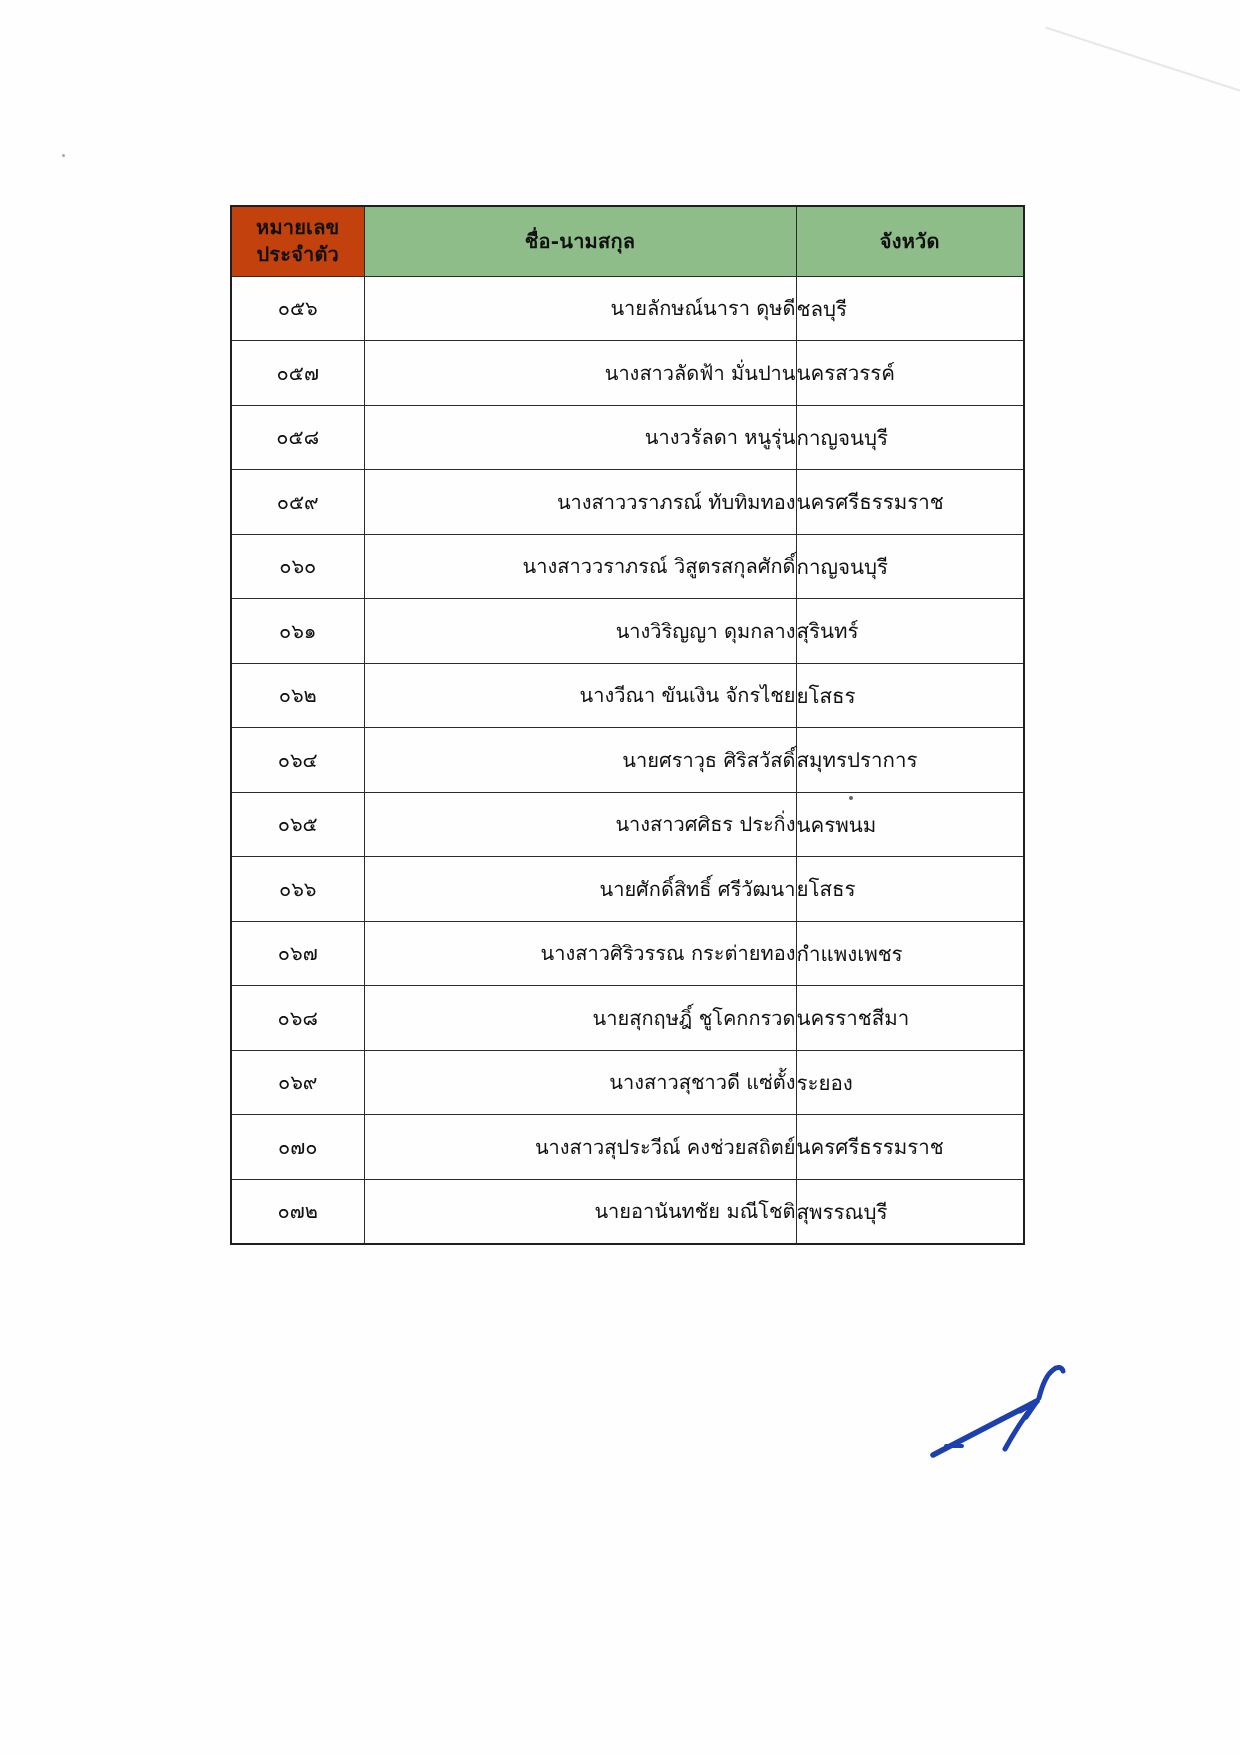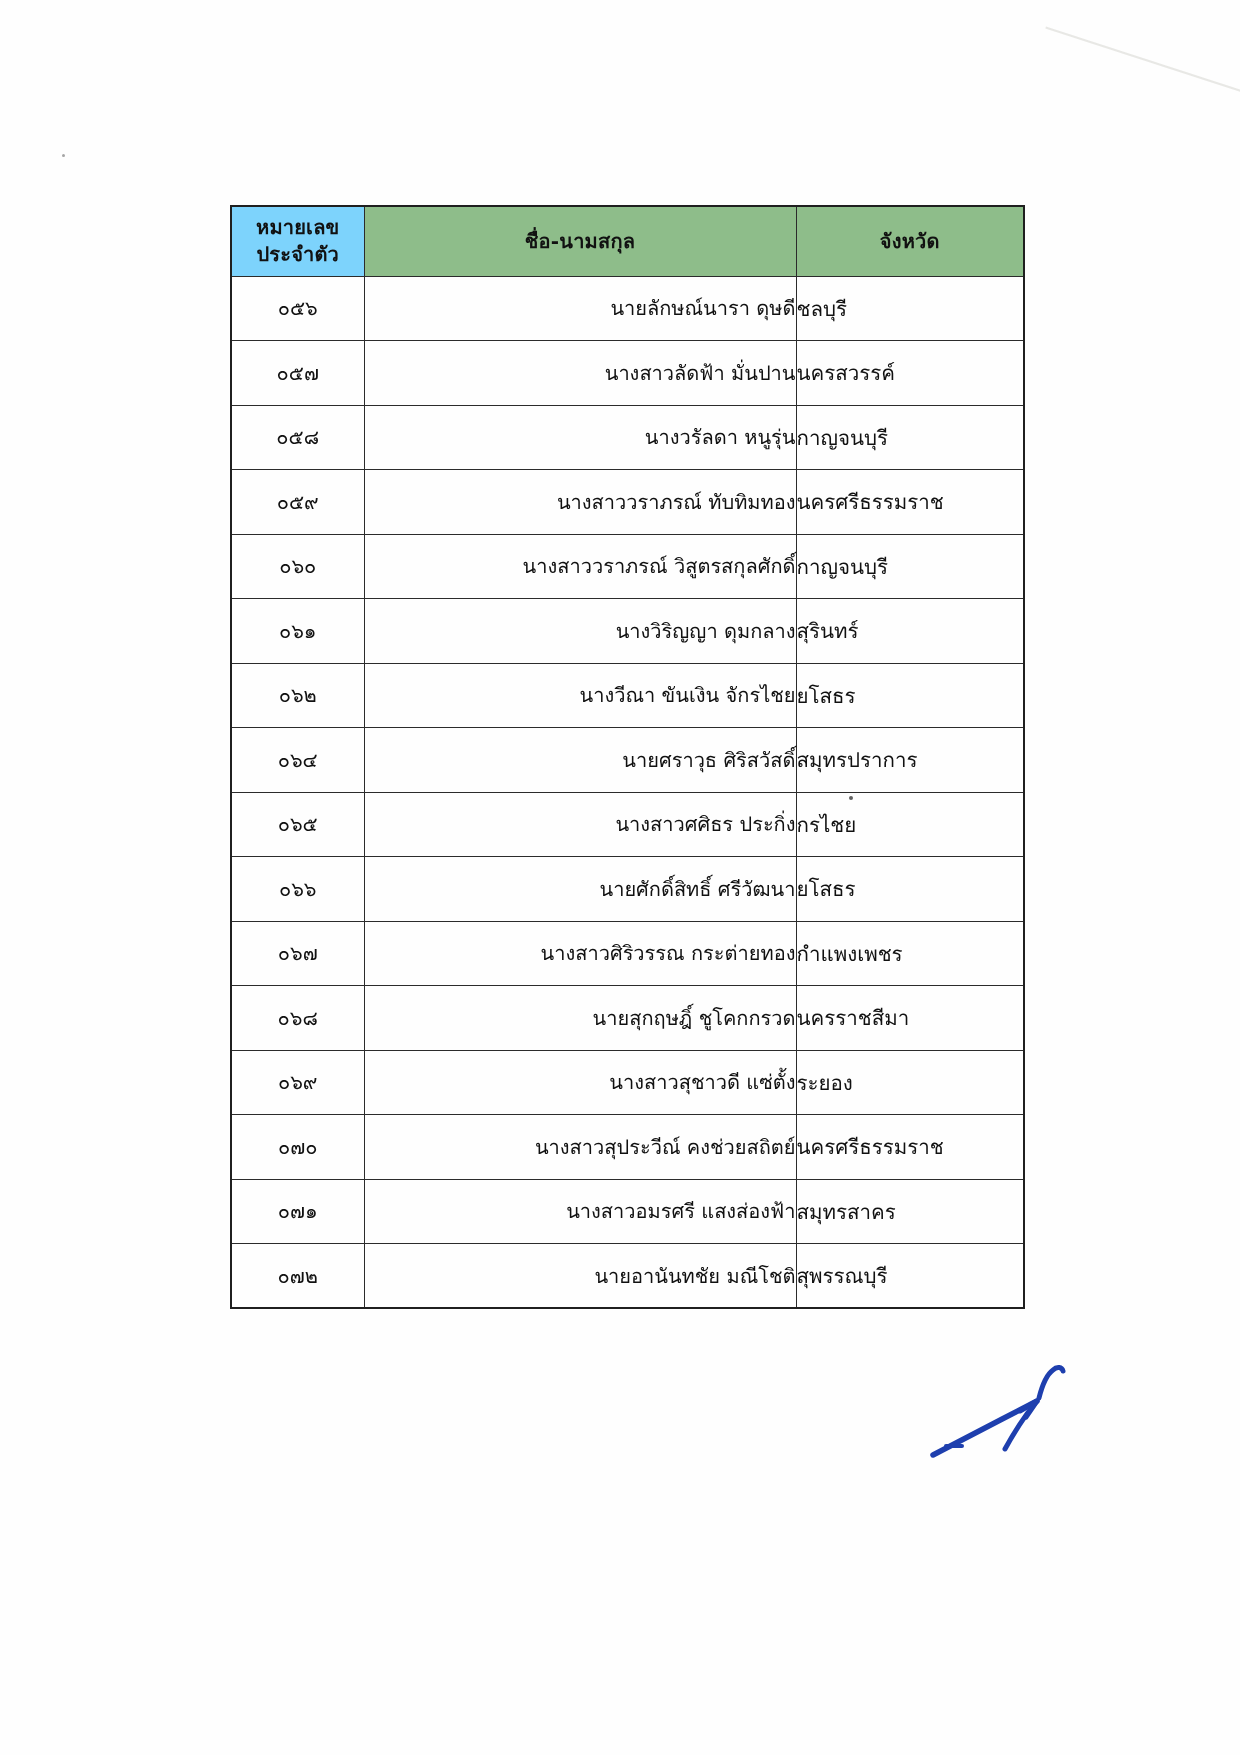--- a/index.html
+++ b/index.html
@@ -98,21 +98,21 @@
   <div class="speck mid"></div>
 
   <table class="roster">
     <colgroup>
       <col class="c-id">
       <col class="c-name">
       <col class="c-prov">
     </colgroup>
     <thead>
       <tr>
-        <th class="hdr" style="background: #7dd3fc;">
+        <th class="hdr" style="background: #c2410c;">
           <span>หมายเลข</span><br>
           <span>ประจำตัว</span>
         </th>
         <th class="hdr" style="background: rgb(142, 189, 138);">ชื่อ-นามสกุล</th>
         <th class="hdr" style="background: rgb(142, 189, 138);">จังหวัด</th>
       </tr>
     </thead>
     <tbody>
     <tr>
       <td class="cell-id">๐๕๖</td>
@@ -159,21 +159,21 @@
 
     <tr>
       <td class="cell-id">๐๖๔</td>
       <td class="cell-name">นายศราวุธ  ศิริสวัสดิ์</td>
       <td class="cell-prov">สมุทรปราการ</td>
     </tr>
 
     <tr>
       <td class="cell-id">๐๖๕</td>
       <td class="cell-name">นางสาวศศิธร ประกิ่ง</td>
-      <td class="cell-prov">กรไชย</td>
+      <td class="cell-prov">นครพนม</td>
     </tr>
 
     <tr>
       <td class="cell-id">๐๖๖</td>
       <td class="cell-name">นายศักดิ์สิทธิ์ ศรีวัฒนา</td>
       <td class="cell-prov">ยโสธร</td>
     </tr>
 
     <tr>
       <td class="cell-id">๐๖๗</td>
@@ -192,25 +192,20 @@
       <td class="cell-name">นางสาวสุชาวดี  แซ่ตั้ง</td>
       <td class="cell-prov">ระยอง</td>
     </tr>
 
     <tr>
       <td class="cell-id">๐๗๐</td>
       <td class="cell-name">นางสาวสุประวีณ์ คงช่วยสถิตย์</td>
       <td class="cell-prov">นครศรีธรรมราช</td>
     </tr>
 
-    <tr>
-      <td class="cell-id">๐๗๑</td>
-      <td class="cell-name">นางสาวอมรศรี  แสงส่องฟ้า</td>
-      <td class="cell-prov">สมุทรสาคร</td>
-    </tr>
 
     <tr>
       <td class="cell-id">๐๗๒</td>
       <td class="cell-name">นายอานันทชัย  มณีโชติ</td>
       <td class="cell-prov">สุพรรณบุรี</td>
     </tr>
   </tbody>
   </table>
 
   <svg class="signature" viewBox="0 0 180 130" fill="none" stroke-linecap="round" stroke-linejoin="round">

